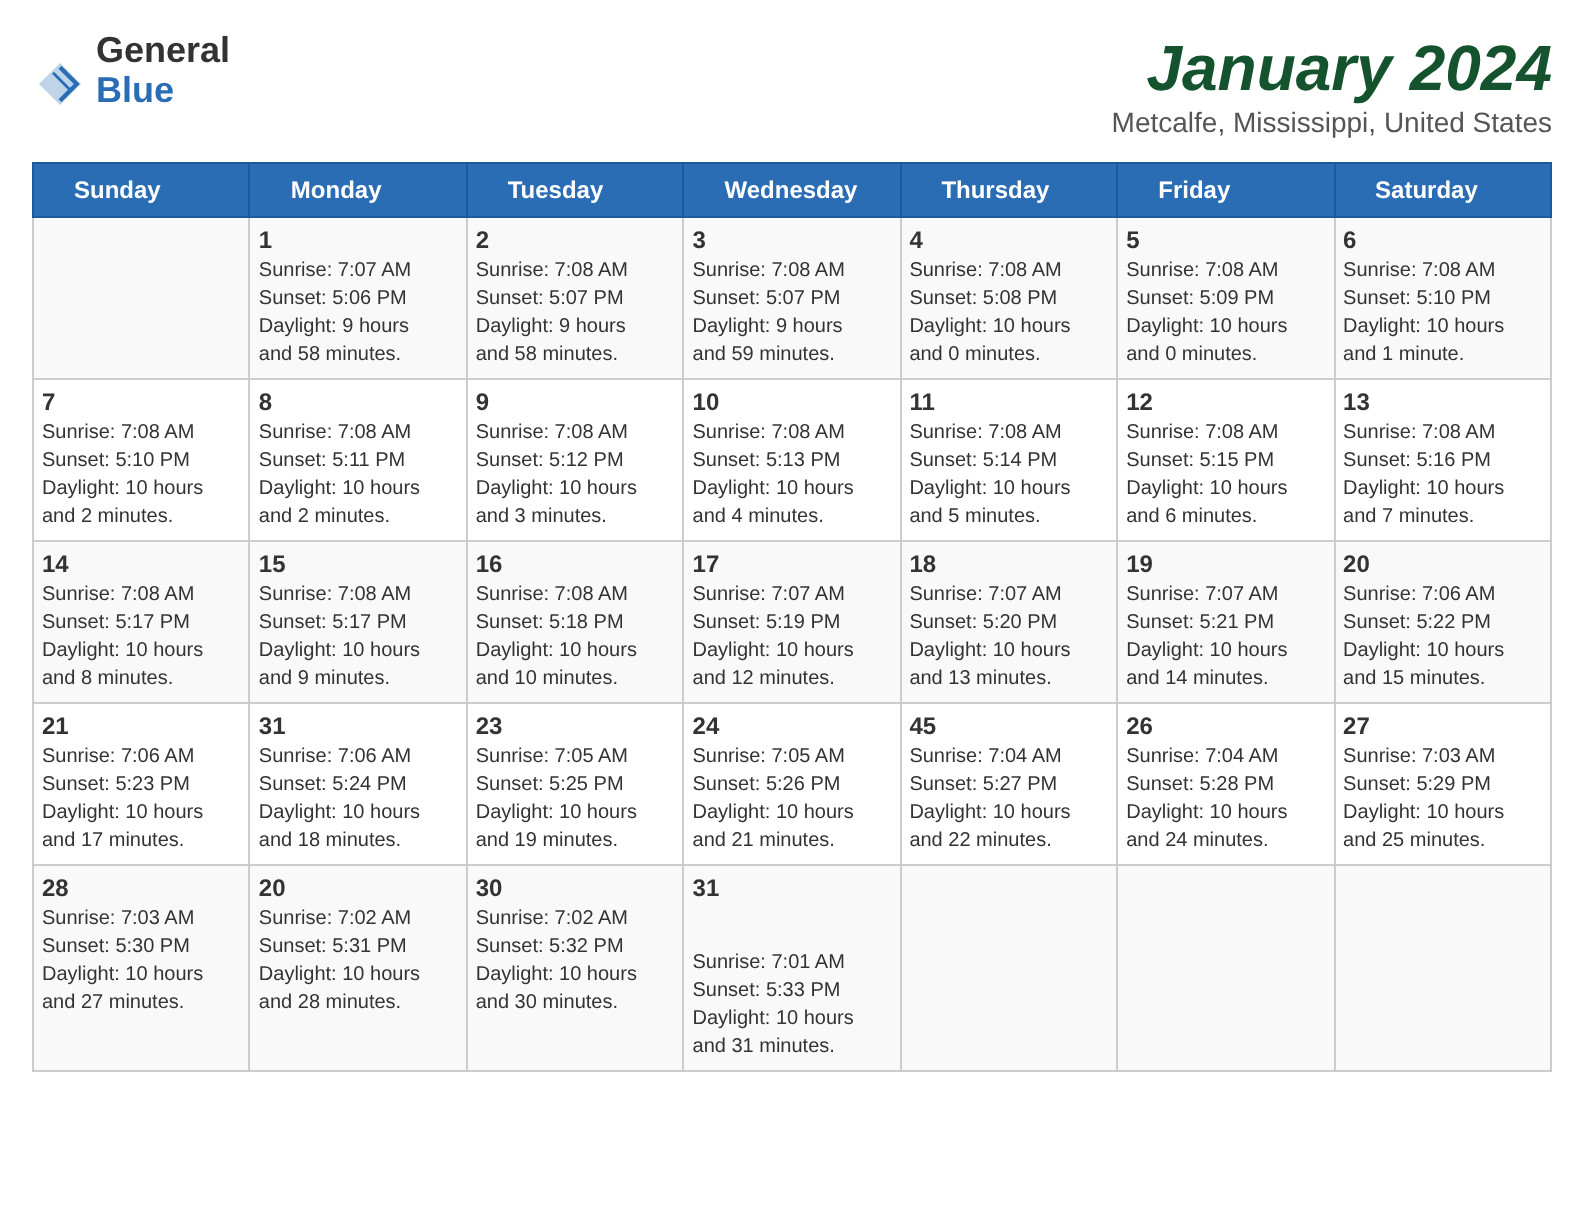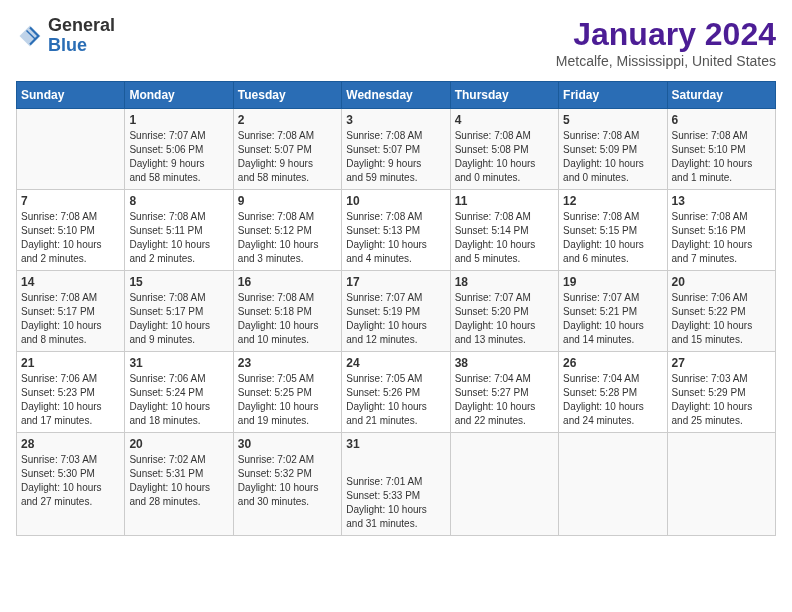--- a/index.html
+++ b/index.html
@@ -11,21 +11,21 @@
       padding: 16px;
     }
     .header {
       display: flex;
       justify-content: space-between;
       align-items: flex-start;
       margin-bottom: 12px;
     }
     .logo {
       display: flex;
-      align-items: center;
+      align-items: flex-end;
       gap: 4px;
     }
     .logo-text {
       font-size: 18px;
       font-weight: bold;
       color: #333;
       line-height: 1.1;
     }
     .logo-text span {
       color: #2a6db5;
@@ -34,35 +34,36 @@
     .logo-icon {
       width: 28px;
       height: 28px;
     }
     .title-block {
       text-align: right;
     }
     .month-title {
       font-size: 32px;
       font-weight: bold;
-      color: #4c1d95;
+      color: #14532d;
+      font-style: italic;
     }
     .location {
       font-size: 14px;
       color: #555;
     }
     table {
       width: 100%;
       border-collapse: collapse;
       font-size: 11px;
     }
     thead tr th {
       background-color: #2a6db5;
       color: #fff;
-      padding: 6px 4px;
+      padding: 6px 20px;
       text-align: left;
       font-size: 12px;
       font-weight: bold;
       border: 1px solid #1a5a9a;
     }
     tbody tr td {
       border: 1px solid #ccc;
       vertical-align: top;
       padding: 4px;
       height: 80px;
@@ -294,21 +295,21 @@
 and 19 minutes.</div>
         </td>
         <td>
           <span class="day-number">24</span>
           <div class="day-info" style="white-space: pre-line;">Sunrise: 7:05 AM
 Sunset: 5:26 PM
 Daylight: 10 hours
 and 21 minutes.</div>
         </td>
         <td>
-          <span class="day-number">38</span>
+          <span class="day-number">45</span>
           <div class="day-info" style="white-space: pre-line;">Sunrise: 7:04 AM
 Sunset: 5:27 PM
 Daylight: 10 hours
 and 22 minutes.</div>
         </td>
         <td>
           <span class="day-number">26</span>
           <div class="day-info" style="white-space: pre-line;">Sunrise: 7:04 AM
 Sunset: 5:28 PM
 Daylight: 10 hours

